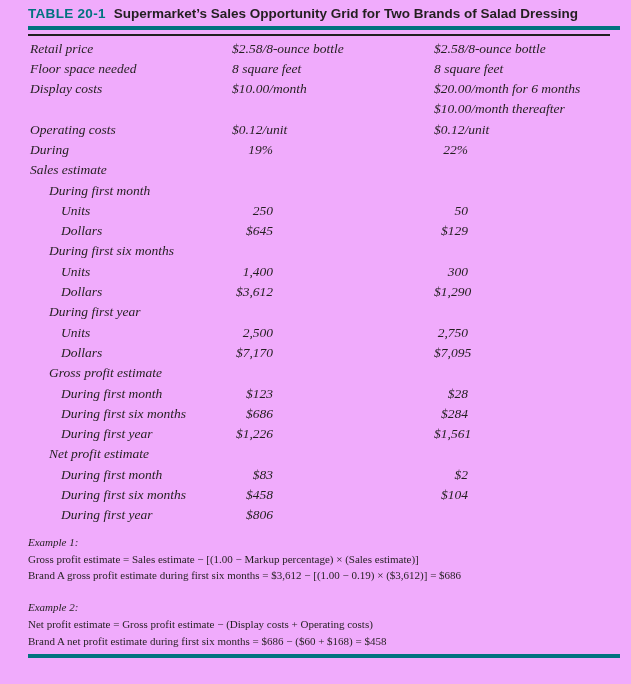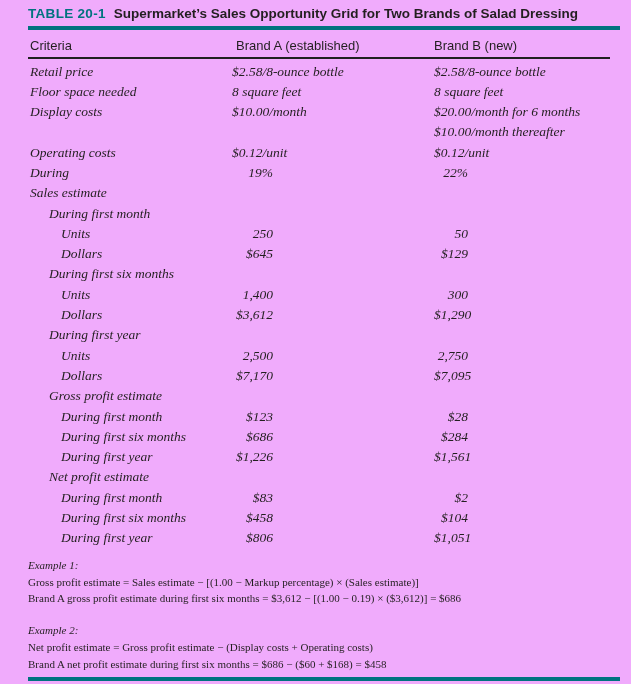--- a/index.html
+++ b/index.html
@@ -47,25 +47,20 @@
 <body>
 
 <div class="page">
 
   <div class="title">
     <span class="title-label">TABLE 20-1</span><span class="title-text">Supermarket’s Sales Opportunity Grid for Two Brands of Salad Dressing</span>
   </div>
 
   <div class="rule-teal"></div>
 
-  <div class="thead">
-    <div class="th c1">Criteria</div>
-    <div class="th c2">Brand A (established)</div>
-    <div class="th c3">Brand B (new)</div>
-  </div>
 
   <div class="rule-black"></div>
 
   <div class="tbody" id="tbody">
       <div class="row">
         <div class="cell c1 ind0">Retail price</div>
         <div class="cell c2 txt">$2.58/8-ounce bottle</div>
         <div class="cell c3 txt">$2.58/8-ounce bottle</div>
       </div>
       <div class="row">
@@ -174,21 +169,20 @@
         <div class="cell c3 num">$2</div>
       </div>
       <div class="row">
         <div class="cell c1 ind2">During first six months</div>
         <div class="cell c2 num">$458</div>
         <div class="cell c3 num">$104</div>
       </div>
       <div class="row">
         <div class="cell c1 ind2">During first year</div>
         <div class="cell c2 num">$806</div>
-        <div class="cell c3 num">$1,051</div>
       </div>
     </div>
 
   <div class="examples">
     <div class="example">
       <div class="ex-label">Example 1:</div>
       <div class="ex-line">Gross profit estimate = Sales estimate − [(1.00 − Markup percentage) × (Sales estimate)]</div>
       <div class="ex-line">Brand A gross profit estimate during first six months = $3,612 − [(1.00 − 0.19) × ($3,612)] = $686</div>
     </div>
     <div class="example">

